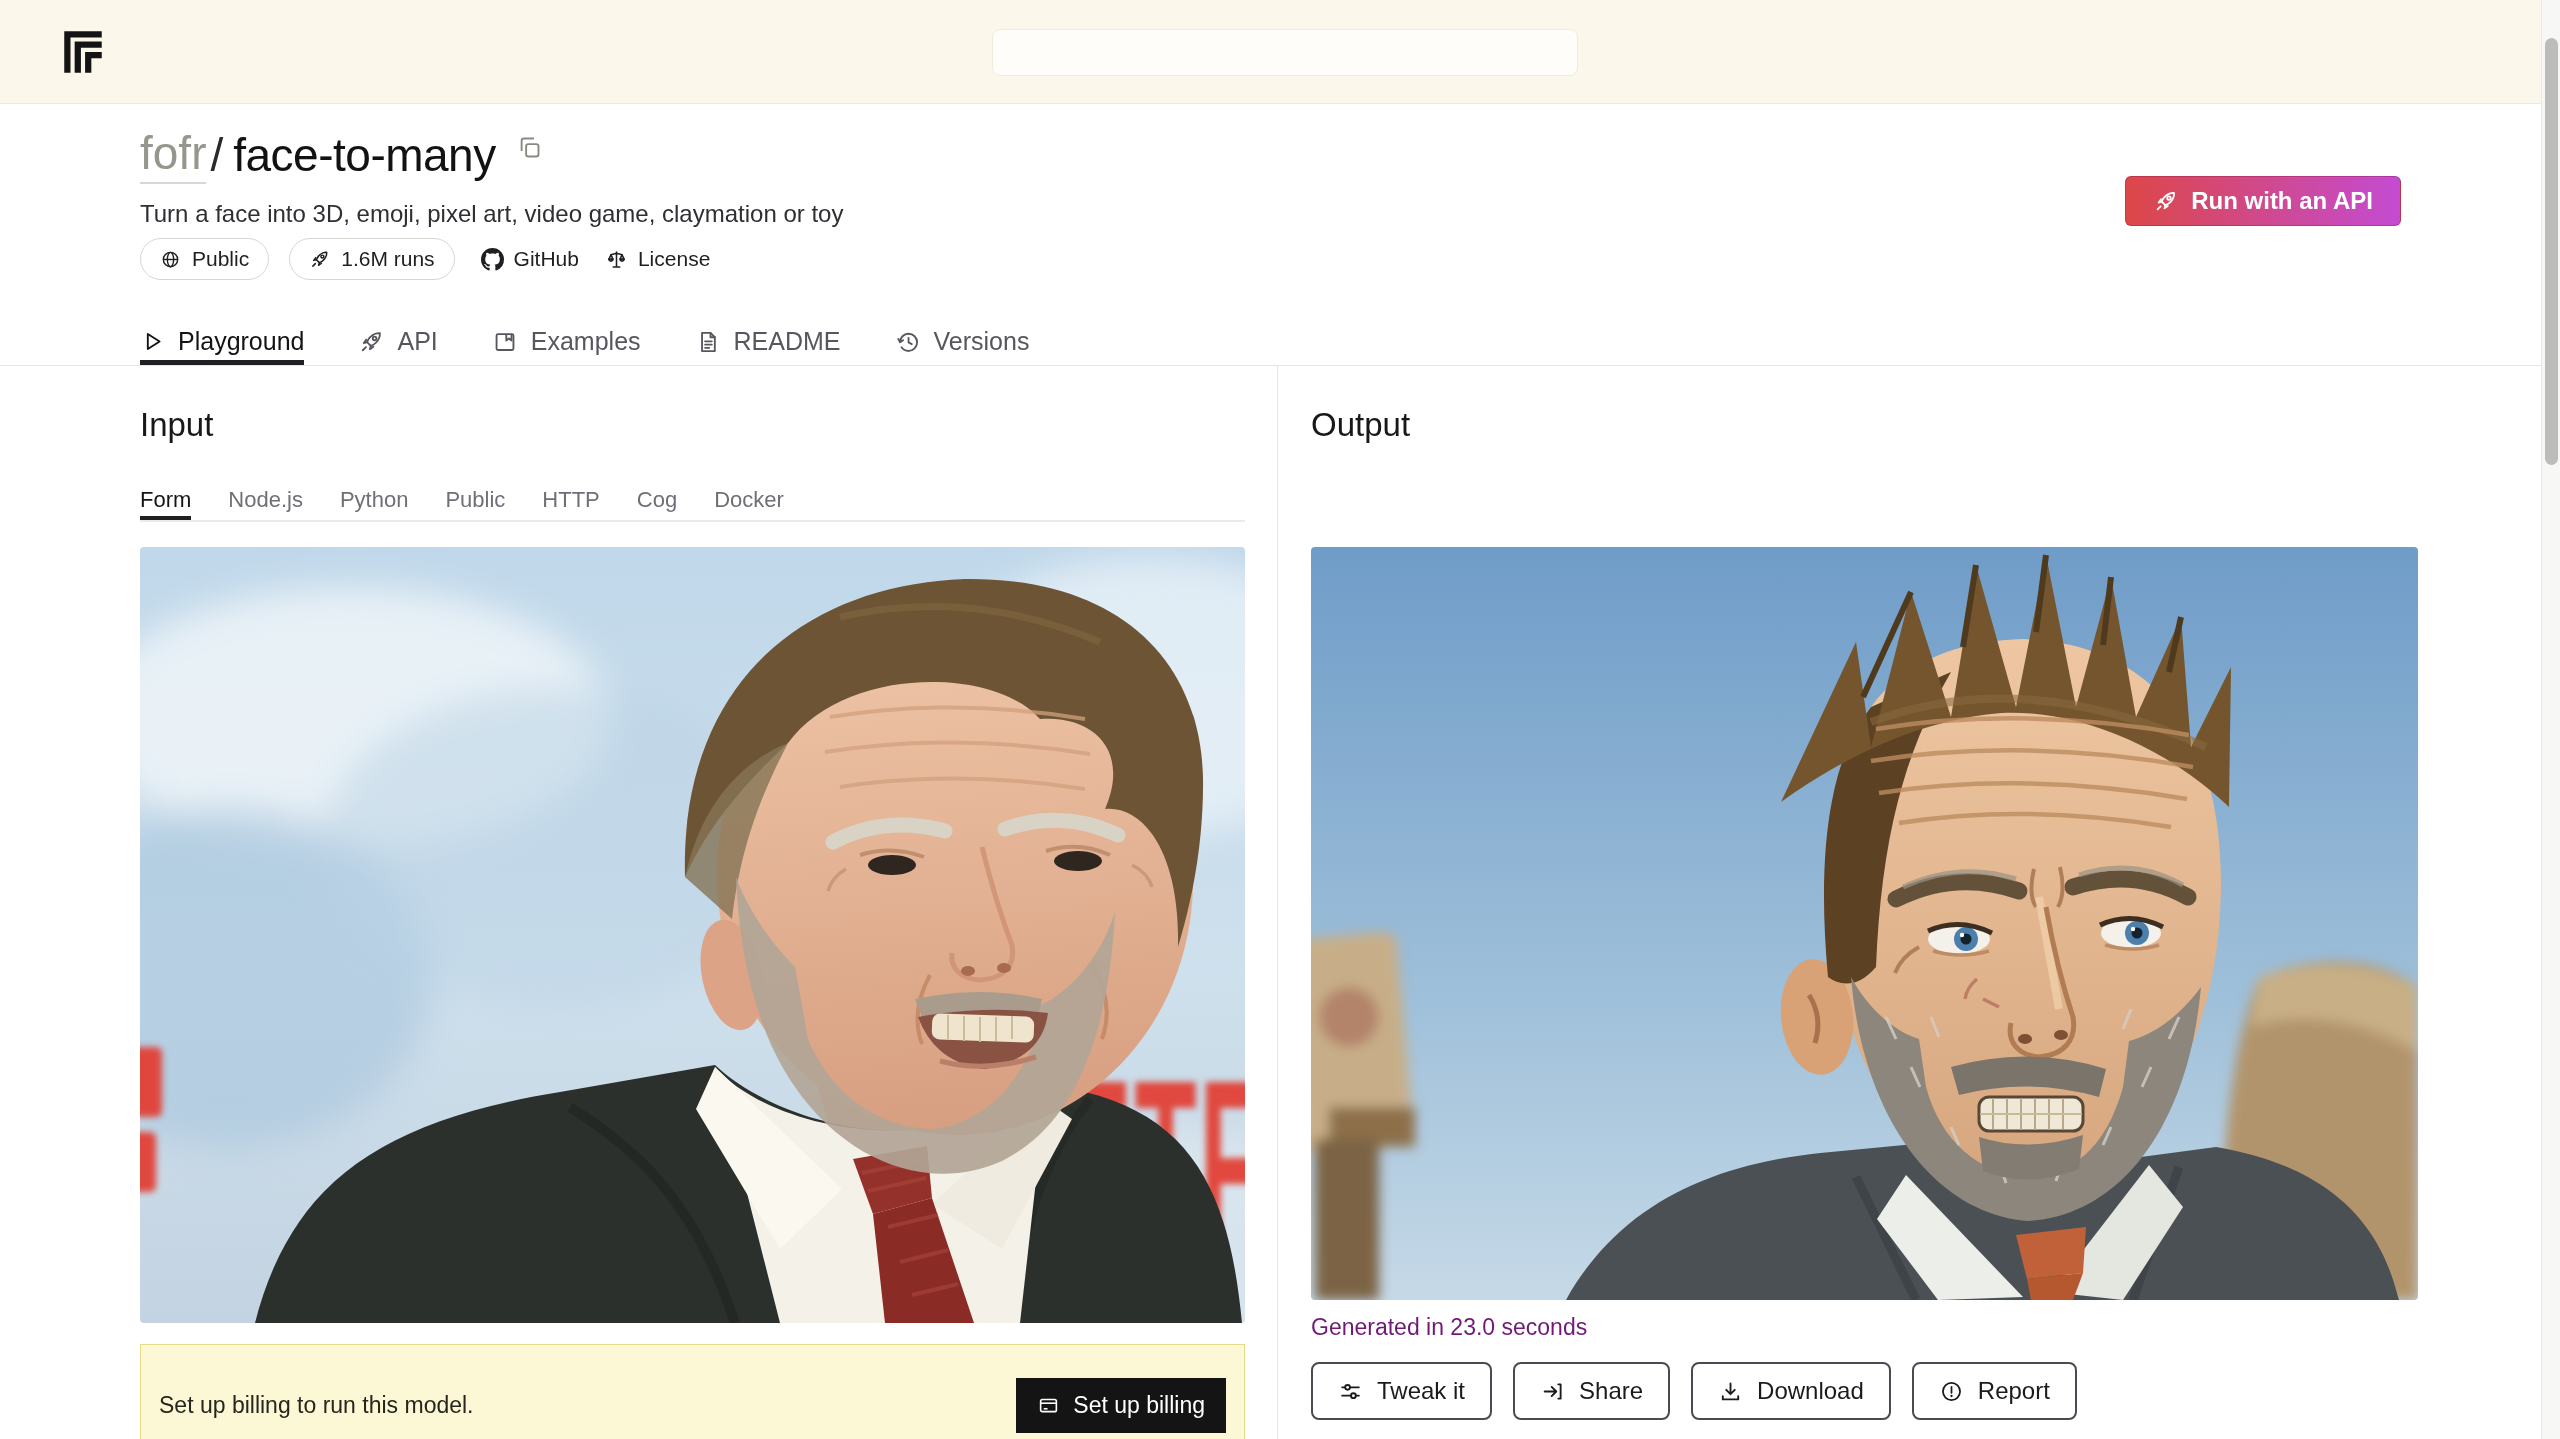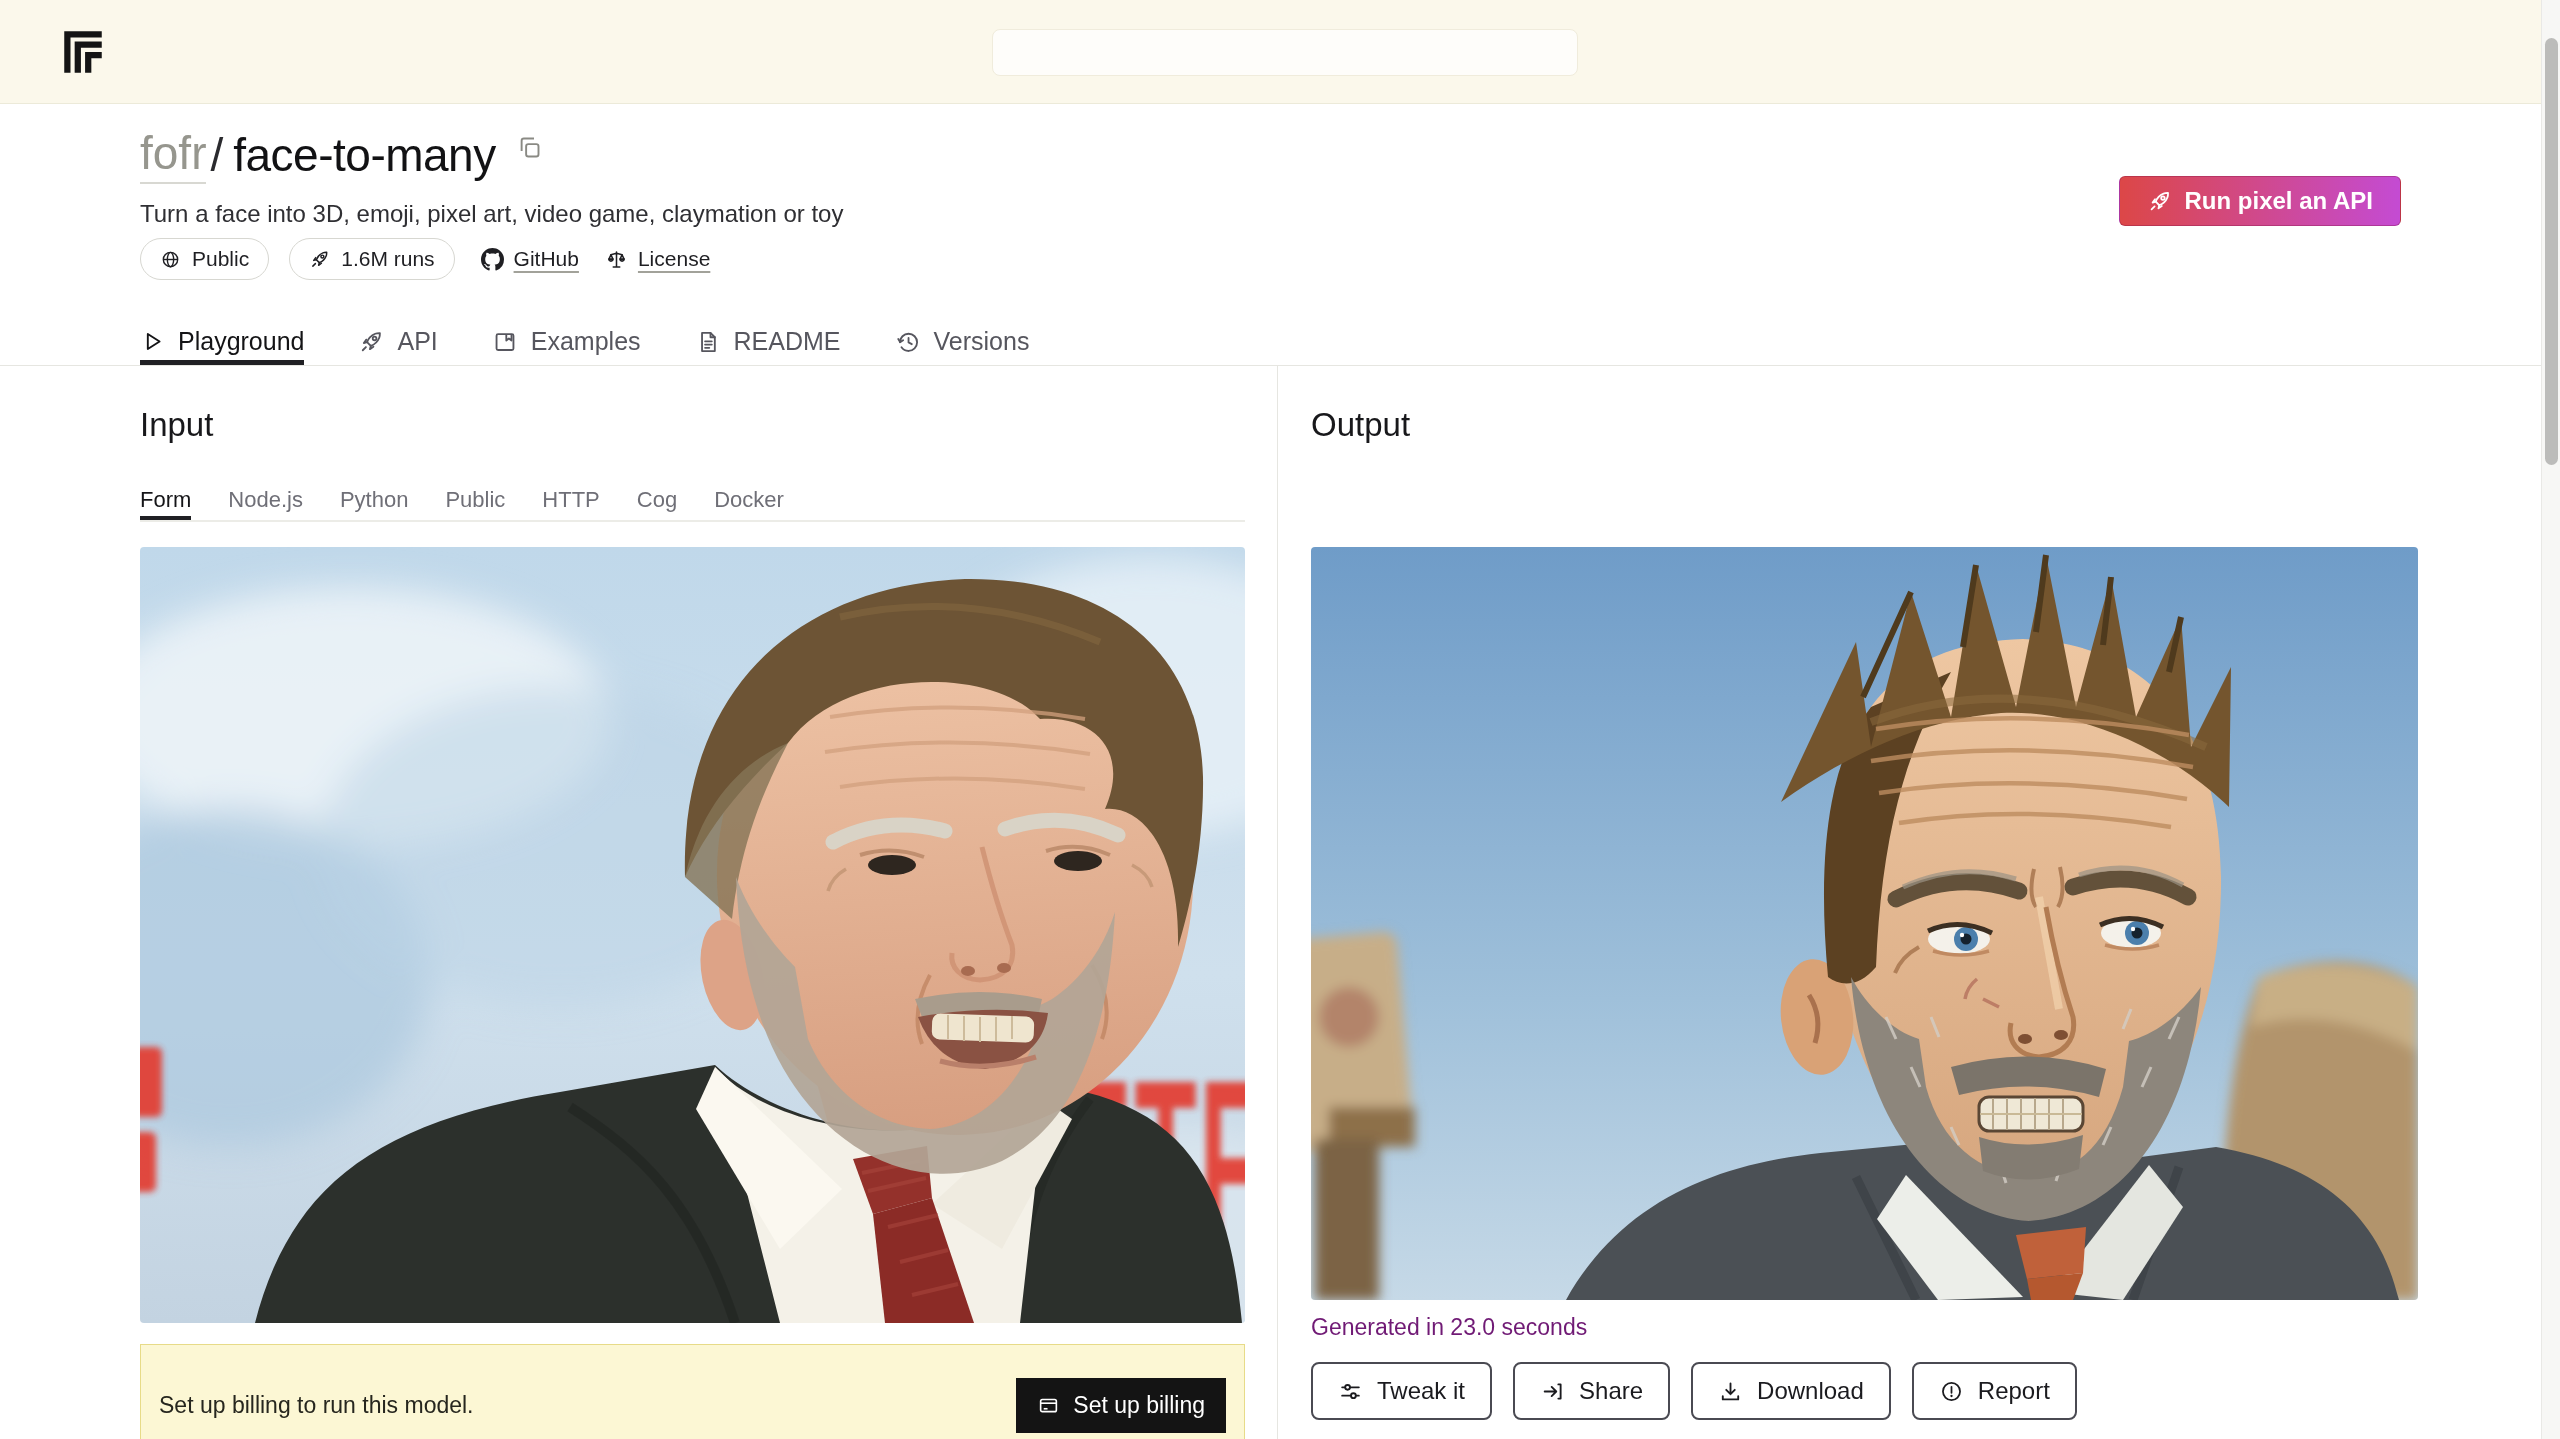--- a/index.html
+++ b/index.html
@@ -36,21 +36,21 @@
   .owner-link{font-size:46px;color:#96968e;text-decoration:none;border-bottom:2px solid #d8d8d2;padding-bottom:2px;cursor:pointer}
   .title-sep{font-size:46px;color:#2a2a2e;margin:0 10px 0 4px}
   .model-name{font-size:46px;font-weight:400;color:#121214;letter-spacing:-.5px}
   .copy-btn{background:none;border:none;color:#8a8a84;margin-left:20px;margin-top:-16px;cursor:pointer}
   .model-desc{position:absolute;left:140px;top:96px;font-size:24px;color:#2f2f33}
   .badge-row{position:absolute;left:140px;top:134px;display:flex;align-items:center;gap:20px}
   .pill{display:flex;align-items:center;gap:11px;height:42px;padding:16px 19px;border:1px solid #d7d7d1;
     border-radius:999px;font-size:21px;color:#1f1f23;background:#fff;cursor:default}
   .meta-link{display:flex;align-items:center;gap:10px;font-size:21px;color:#1f1f23;cursor:pointer;
     text-decoration:none;margin-left:6px}
-  .meta-link .lbl{text-decoration:underline;text-decoration-color:#a2a29a;text-underline-offset:5px}
+  .meta-link .lbl{text-decoration-color:#a2a29a;text-underline-offset:5px}
   .btn-run-api{position:absolute;right:140px;top:72px;height:50px;display:flex;align-items:center;gap:13px;
     padding:0 27px;border:1px solid rgba(130,20,70,.35);border-radius:6px;color:#fff;font-size:24px;font-weight:700;
     background:linear-gradient(90deg,var(--accent-from),var(--accent-to));cursor:pointer}
 
   
   .page-tabs{position:absolute;left:0;top:318px;right:19px;height:48px;border-bottom:1px solid var(--border-light);
     display:flex;gap:54px;padding-left:140px;background:#fff}
   .ptab{display:flex;align-items:center;gap:13px;font-size:25px;color:#56565e;cursor:pointer;height:100%}
   .ptab.active{color:#141416;box-shadow:inset 0 -5px 0 #202024}
 
@@ -236,21 +236,21 @@
         <svg class="icon" width="23" height="23">
             <use href="#sym-scales"></use>
           </svg>
         <span class="lbl">License</span>
       </a>
     </div>
     <button class="btn-run-api">
       <svg class="icon" width="25" height="25">
           <use href="#sym-rocket"></use>
         </svg>
-      <span>Run pixel an API</span>
+      <span>Run with an API</span>
     </button>
   </section>
 
   <nav class="page-tabs">
     <div class="ptab active">
       <svg class="icon" width="25" height="25">
           <use href="#sym-play"></use>
         </svg>
       <span>Playground</span>
     </div>

